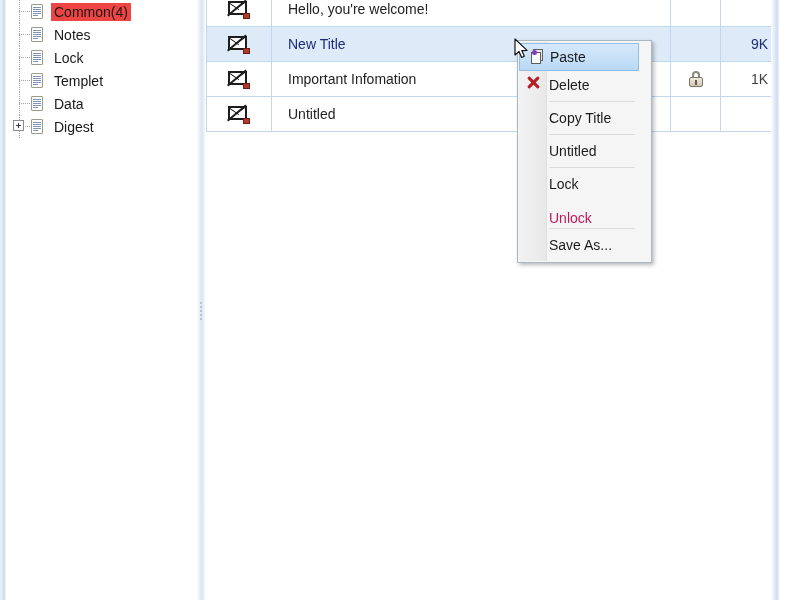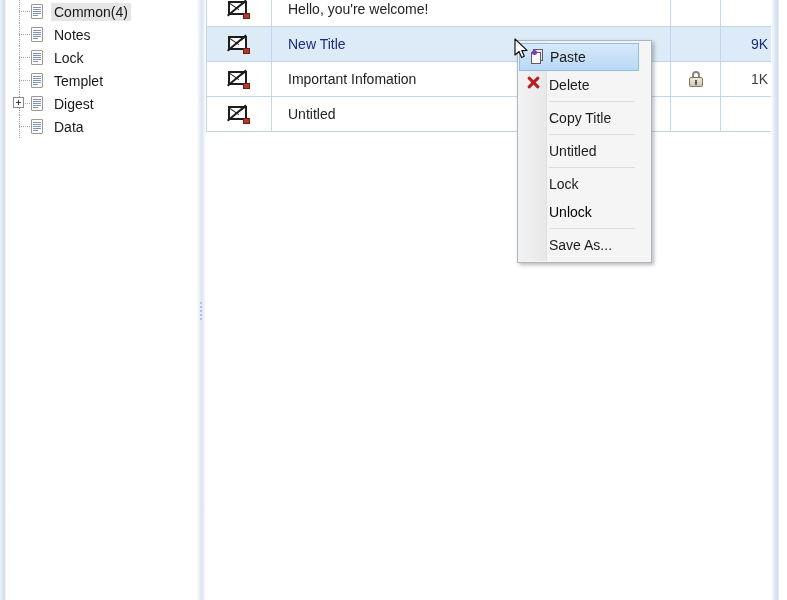--- a/index.html
+++ b/index.html
@@ -116,21 +116,21 @@
   }
 
   .tree-label {
     font-size: 14px;
     color: #181818;
     white-space: nowrap;
     line-height: 16px;
     padding: 1px 3px;
   }
   .tree-row.selected .tree-label {
-    background: #e5e5e5;
+    background: #ef4444;
   }
 
   
   #splitter {
     position: absolute;
     left: 197px; top: 0;
     width: 9px; height: 600px;
     background: linear-gradient(to right,#ffffff 0%,#e8eef6 30%,#dae5f0 55%,#eef3f9 80%,#ffffff 100%);
   }
   #splitter-grip {
@@ -311,21 +311,21 @@
     z-index: 2;
     white-space: nowrap;
   }
   .menu-item.highlight {
     background: linear-gradient(to bottom,#d7e9fb,#b9d8f4);
     border: 1px solid #8fbde4;
     margin: 0 1px;
     padding-left: 30px;
     height: 28px;
   }
-  .menu-item.disabled { color: #000000; }
+  .menu-item.disabled { color: #be185d; align-items: flex-end; }
   .menu-sep {
     position: relative;
     height: 1px;
     margin: 2px 5px 2px 31px;
     background: #dcdcdc;
     z-index: 2;
   }
   .menu-glyph {
     position: absolute;
     left: 5px; top: 50%;
@@ -434,48 +434,48 @@
               <span class="ln"></span>
               <span class="ln"></span>
               <span class="ln"></span>
               <span class="ln"></span>
               <span class="ln"></span>
             </span>
           </span>
           <span class="tree-label">Templet</span>
         </div>
         <div class="tree-row">
+          <span class="tree-indent"></span>
+          <span style="display: flex; align-items: center;">
+            <span class="doc-icon">
+              <span class="sheet"></span>
+              <span class="ln"></span>
+              <span class="ln"></span>
+              <span class="ln"></span>
+              <span class="ln"></span>
+              <span class="ln"></span>
+            </span>
+          </span>
+          <span class="tree-label">Data</span>
+        </div>
+        <div class="tree-row">
           <span class="tree-indent">
             <span class="expander"></span>
           </span>
           <span style="display: flex; align-items: center;">
             <span class="doc-icon">
               <span class="sheet"></span>
               <span class="ln"></span>
               <span class="ln"></span>
               <span class="ln"></span>
               <span class="ln"></span>
               <span class="ln"></span>
             </span>
           </span>
           <span class="tree-label">Digest</span>
-        </div>
-        <div class="tree-row">
-          <span class="tree-indent"></span>
-          <span style="display: flex; align-items: center;">
-            <span class="doc-icon">
-              <span class="sheet"></span>
-              <span class="ln"></span>
-              <span class="ln"></span>
-              <span class="ln"></span>
-              <span class="ln"></span>
-              <span class="ln"></span>
-            </span>
-          </span>
-          <span class="tree-label">Data</span>
         </div>
       </div>
   </div>
 
   <div id="splitter">
     <div id="splitter-grip">
       <i></i>
         <i></i>
         <i></i>
         <i></i>

